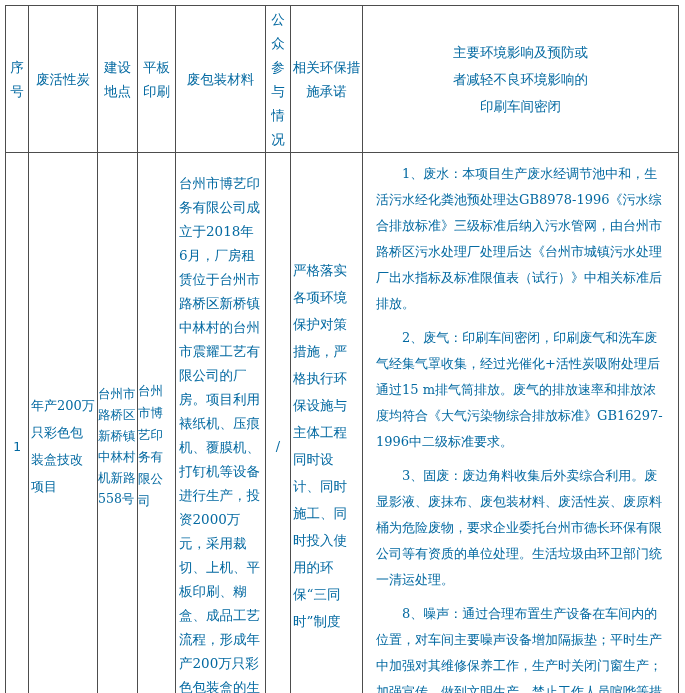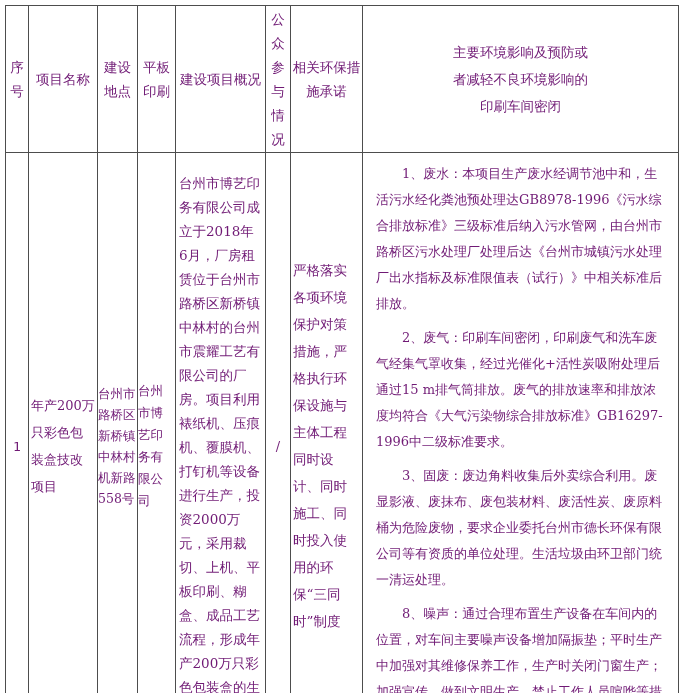--- a/index.html
+++ b/index.html
@@ -21,21 +21,21 @@
     table-layout: fixed;
     margin: 5px 0 0 5px;
     width: 673px;
     height: 683px;
     background: #ffffff;
   }
   table.eia th, table.eia td {
     border: 1px solid #4d4d4d;
     vertical-align: middle;
     font-weight: normal;
-    color: #701a75;
+    color: #0369a1;
     overflow: hidden;
     word-break: break-all;
     box-sizing: border-box;
   }
   
   .c-seq      { width: 23px; }
   .c-name     { width: 69px; }
   .c-loc      { width: 40px; }
   .c-unit     { width: 38px; }
   .c-overview { width: 90px; }
@@ -120,24 +120,24 @@
       <col class="c-loc">
       <col class="c-unit">
       <col class="c-overview">
       <col class="c-public">
       <col class="c-commit">
       <col class="c-measures">
     </colgroup>
     <thead>
       <tr class="head-row">
         <th class="h-seq">序号</th>
-        <th class="h-name">项目名称</th>
+        <th class="h-name">废活性炭</th>
         <th class="h-loc">建设地点</th>
         <th class="h-unit">平板印刷</th>
-        <th class="h-overview">建设项目概况</th>
+        <th class="h-overview">废包装材料</th>
         <th class="h-public">公众参与情况</th>
         <th class="h-commit">相关环保措施承诺</th>
         <th class="h-measures">
           <div class="hline">主要环境影响及预防或</div>
           <div class="hline">者减轻不良环境影响的</div>
           <div class="hline">印刷车间密闭</div>
         </th>
       </tr>
     </thead>
     <tbody>

